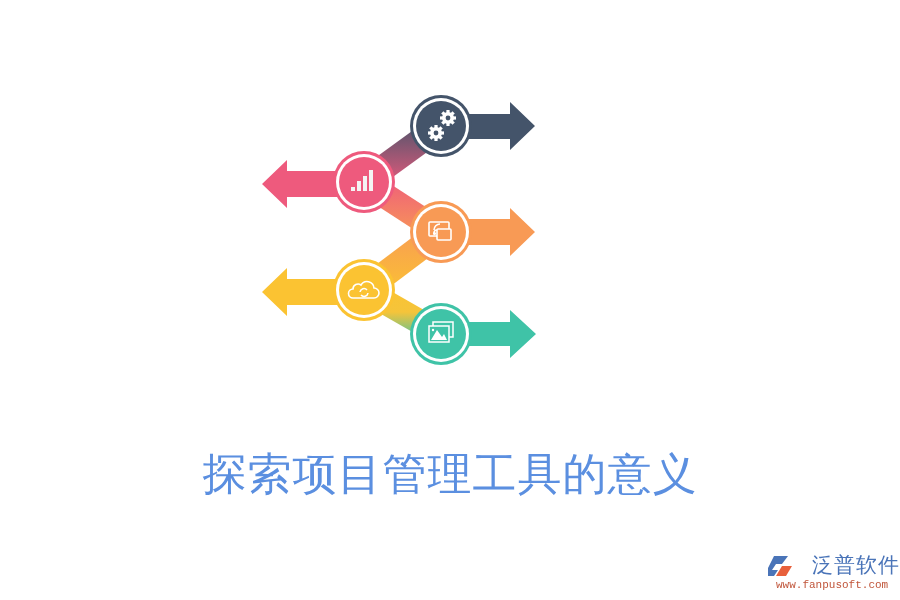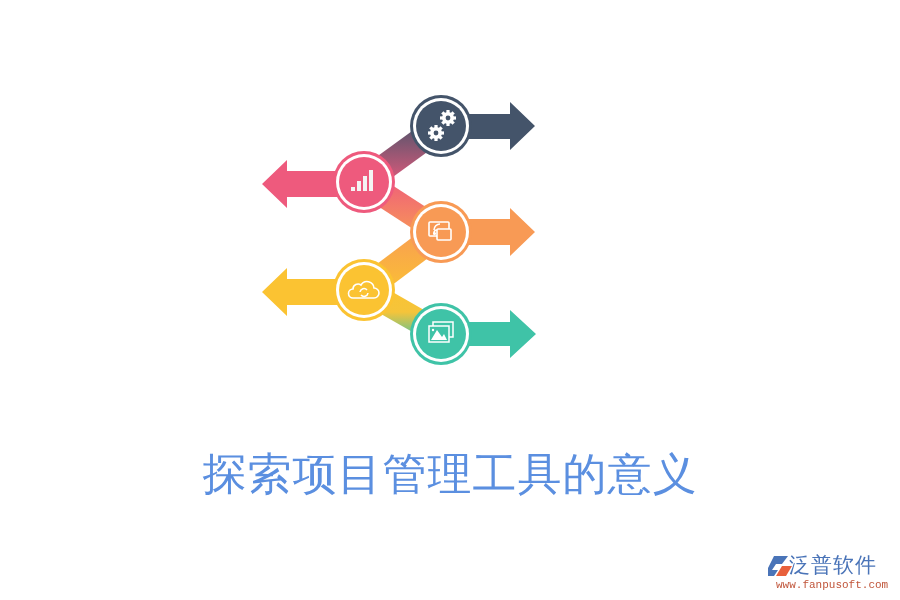--- a/index.html
+++ b/index.html
@@ -10,21 +10,21 @@
     }
     #diagram { position: absolute; left: 0; top: 0; width: 900px; height: 600px; }
     .title {
       position: absolute; left: 0; top: 444px; width: 900px;
       text-align: center; font-size: 44px; color: #5b8fe0;
       letter-spacing: 1px; line-height: 60px;
       font-family: "DejaVu Sans", sans-serif;
     }
     .logo { position: absolute; left: 768px; top: 551px; width: 130px; height: 44px; }
     .logo-cn {
-      position: absolute; left: 21px; top: 0; font-size: 21px; color: #4a74b8;
+      position: absolute; left: 44px; top: 0; font-size: 21px; color: #4a74b8;
       font-family: "DejaVu Sans", sans-serif; letter-spacing: 1px; white-space: nowrap;
     }
     .logo-url {
       position: absolute; left: 8px; top: 28px; font-size: 11px; color: #c0553a;
       font-family: Liberation Mono, monospace; white-space: nowrap;
     }
     .logo-mark { position: absolute; left: 0; top: 3px; }
   </style>
 </head>
 <body>

